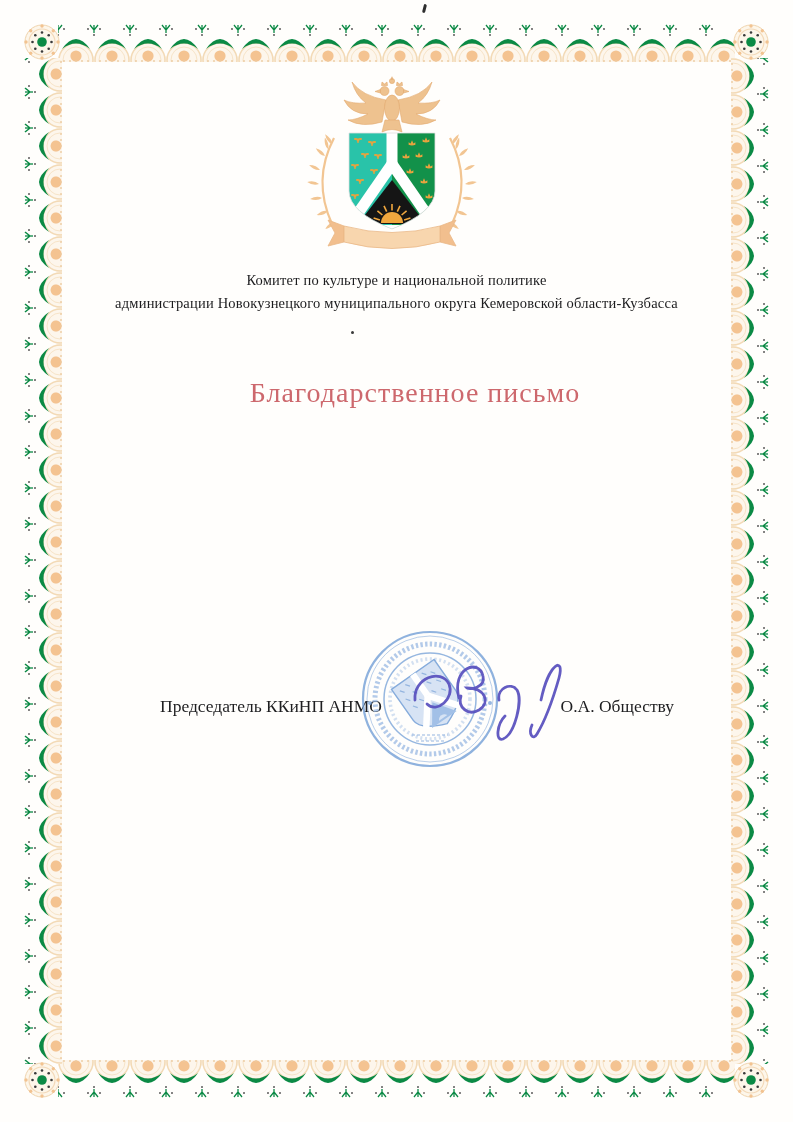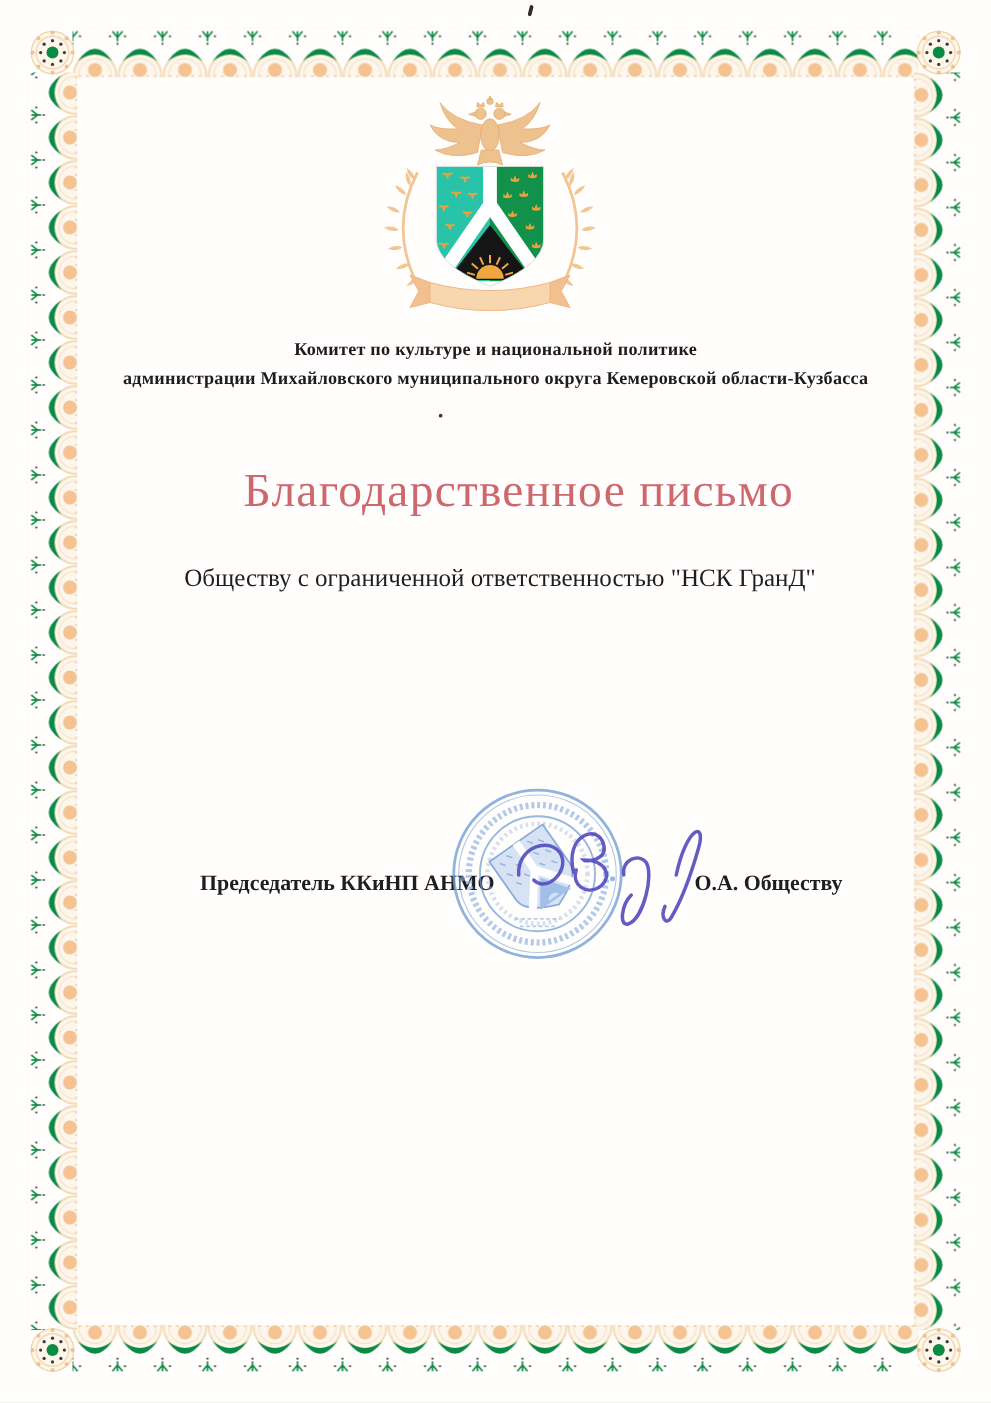--- a/index.html
+++ b/index.html
@@ -11,41 +11,41 @@
     overflow:hidden;
     font-family:"Liberation Serif","DejaVu Serif",serif;
     color:#1e1e20;
   }
   svg{display:block;}
   .border-svg{position:absolute;left:0;top:0;}
   .crest-svg{position:absolute;left:292px;top:76px;}
   .org{
     position:absolute;top:269px;left:0;width:793px;
     text-align:center;font-size:14.5px;line-height:23px;
-    color:#1c1c1e;letter-spacing:.2px;font-weight:bold;
+    color:#1c1c1e;letter-spacing:.2px;
   }
   .title{
     position:absolute;top:372px;left:60px;width:710px;margin:0;
     text-align:center;font-weight:normal;
-    font-size:38px;line-height:42px;color:#cd686d;letter-spacing:1px;
+    font-size:28px;line-height:42px;color:#cd686d;letter-spacing:1px;
   }
   .recipient{
     position:absolute;top:450px;left:140px;width:520px;
     text-align:center;font-size:20px;line-height:26px;
   }
   .bodytext{
     position:absolute;top:492px;left:158px;width:540px;
     font-size:19.5px;line-height:26.2px;letter-spacing:-.1px;
   }
   .body-line{white-space:pre;}
   .body-line.indent{padding-left:38px;}
   .sig-row{
     position:absolute;top:696px;left:160px;width:514px;
     display:flex;justify-content:space-between;align-items:baseline;
-    font-size:17.5px;z-index:1;font-weight:bold;
+    font-size:17.5px;z-index:1;
   }
   .stamp-svg{position:absolute;left:358px;top:627px;z-index:2;opacity:.9;}
   .sign-svg{position:absolute;left:393px;top:638px;z-index:3;}
   .artifact-mark{
     position:absolute;left:423px;top:4px;width:3px;height:9px;
     background:#2e2e2e;border-radius:2px;transform:rotate(14deg);
   }
   .artifact-dot{
     position:absolute;left:351px;top:331px;width:3px;height:3px;
     background:#3a3a3a;border-radius:50%;
@@ -226,29 +226,28 @@
 
     <g fill="#f2bf8e" stroke="#eab887" stroke-width="0.8">
       <path d="M52,150 L36,144 L43,157 L36,170 L52,166 Z"></path>
       <path d="M148,150 L164,144 L157,157 L164,170 L148,166 Z"></path>
       <path d="M52,150 Q100,163 148,150 L148,166 Q100,179 52,166 Z" fill="#f8d6ae"></path>
     </g>
   </svg>
 
   <div class="org">
     <div>Комитет по культуре и национальной политике</div>
-    <div>администрации Михайловского муниципального округа Кемеровской области-Кузбасса</div>
+    <div>администрации Новокузнецкого муниципального округа Кемеровской области-Кузбасса</div>
   </div>
 
   <div class="artifact-mark"></div>
   <div class="artifact-dot"></div>
 
   <h1 class="title">Благодарственное письмо</h1>
 
-  <div class="recipient">Обществу с ограниченной ответственностью "НСК ГранД"</div>
 
 
   <div class="sig-row">
     <span>Председатель ККиНП АНМО</span>
     <span>О.А. Обществу</span>
   </div>
 
   <svg class="stamp-svg" width="144" height="144" viewBox="-72 -72 144 144" aria-hidden="true">
     <g fill="none" stroke="#6d9bd5">
       <circle r="67" stroke-width="2.2" opacity="0.85"></circle>

